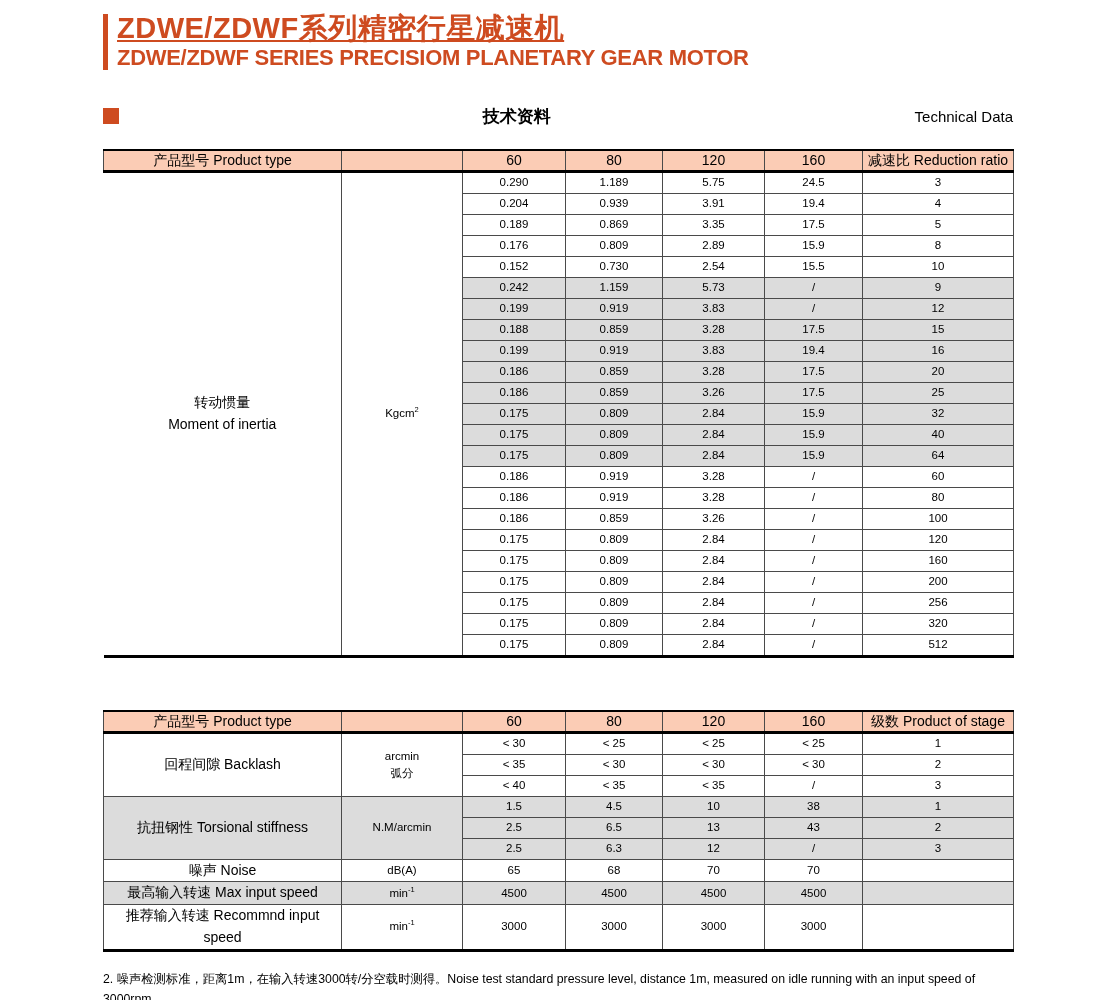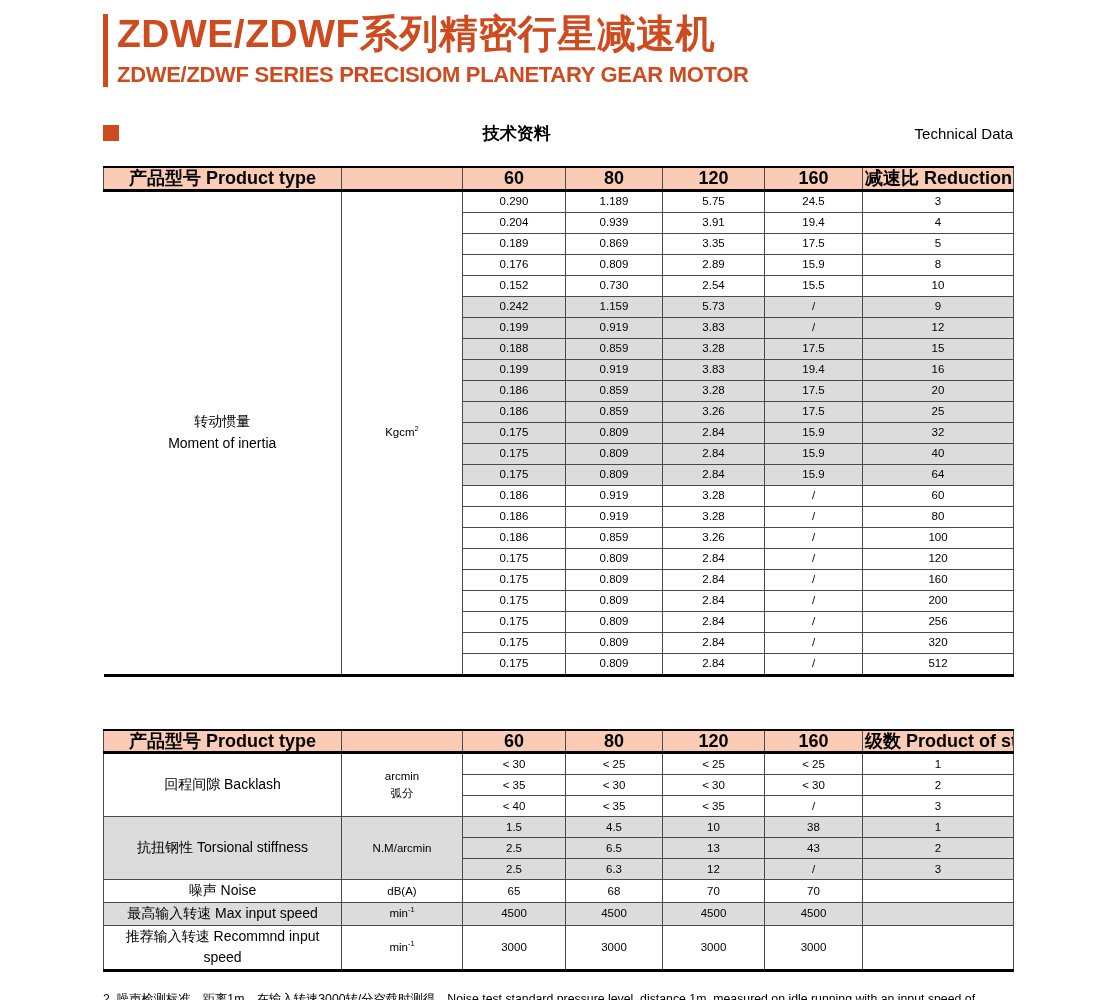--- a/index.html
+++ b/index.html
@@ -10,41 +10,41 @@
   }
   html,body{margin:0;padding:0;}
   body{
     width:1120px;min-height:1000px;background:#ffffff;color:#000;
     font-family:"Liberation Sans","DejaVu Sans",sans-serif;
   }
   .page{box-sizing:border-box;padding:14px 107px 10px 103px;}
 
   
   .title-block{border-left:5px solid var(--accent);padding-left:9px;}
-  .title-zh{font-size:39px;font-weight:bold;color:var(--accent);line-height:1.02;letter-spacing:0.5px;}
-  .title-en{font-size:22px;font-weight:bold;color:var(--accent);line-height:1.1;margin-top:9px;letter-spacing:-0.3px;}
+  .title-zh{font-size:29px;font-weight:bold;color:var(--accent);line-height:1.02;letter-spacing:0.5px;text-decoration:underline;}
+  .title-en{font-size:22px;font-weight:bold;color:var(--accent);line-height:1.1;margin-top:2px;letter-spacing:-0.3px;}
 
   
   .section-head{margin-top:35px;display:flex;align-items:center;justify-content:space-between;}
   .section-square{width:16px;height:16px;background:var(--accent);margin-right:6px;flex:0 0 auto;}
   .section-zh{font-size:17px;font-weight:bold;}
   .section-en{font-size:15px;margin-left:6px;}
 
   
   table{border-collapse:collapse;table-layout:fixed;width:910px;border-bottom:3px solid #000;}
   #inertia-table{margin-top:21px;}
   #stage-table{margin-top:52px;}
   th,td{
     border:1px solid var(--line);
     height:20px;padding:0 2px;box-sizing:content-box;
     text-align:center;vertical-align:middle;
     font-size:11.5px;line-height:1.15;white-space:nowrap;overflow:hidden;
   }
   thead th{
-    background:var(--head-bg);font-weight:bold;font-size:18px;
+    background:var(--head-bg);font-weight:normal;font-size:14px;
     border-top:2px solid #000;border-bottom:3px solid #000;height:19px;
   }
   tr.shaded td{background:var(--shade);}
   td.label{font-size:14px;line-height:1.55;white-space:normal;}
   td.unit{font-size:11.5px;line-height:1.5;white-space:normal;}
   #inertia-table td.label{border-left:none;}
   sup{font-size:7.5px;vertical-align:super;line-height:0;}
 
   
   .footnotes{margin-top:17px;font-size:12.3px;line-height:1.65;}

